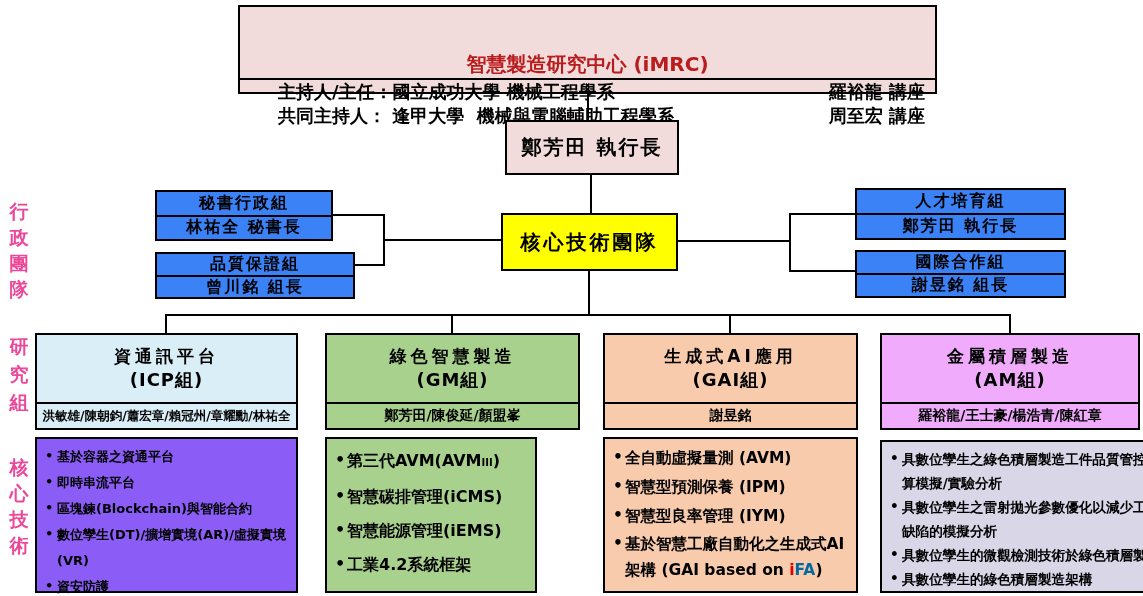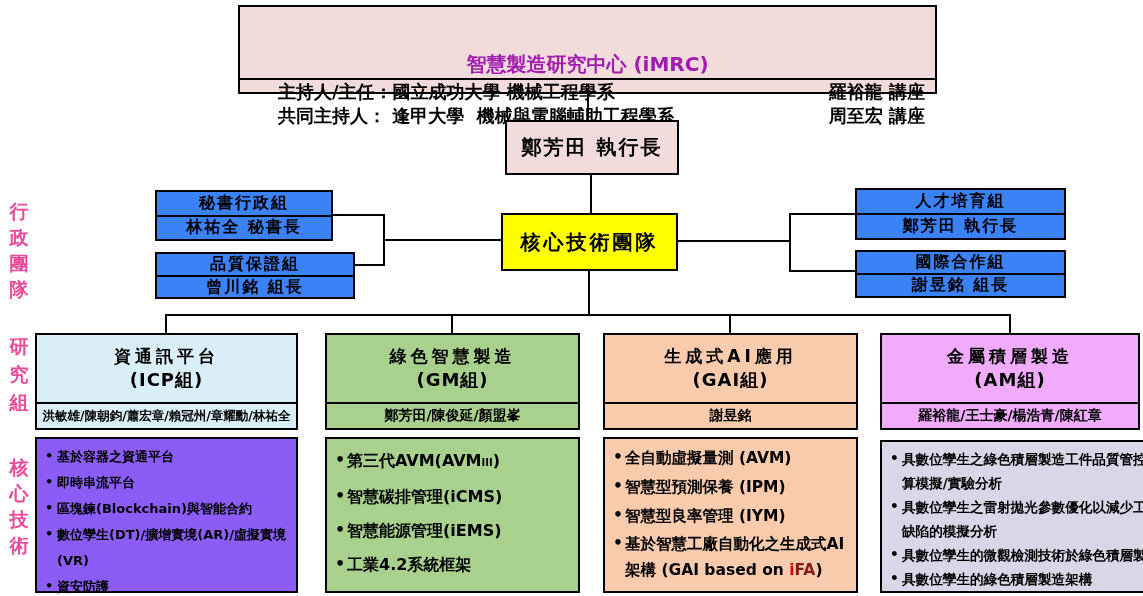--- a/index.html
+++ b/index.html
@@ -5,21 +5,21 @@
   html,body{margin:0;padding:0;background:#fff;}
   .canvas{
     position:relative;width:1143px;height:596px;background:#fff;overflow:hidden;
     font-family:"DejaVu Sans","Liberation Sans",sans-serif;color:#000;
   }
   .box{position:absolute;border:2px solid #000;box-sizing:border-box;background:#fff;}
   .line{position:absolute;background:#000;}
   
   .hdr{left:238px;top:5px;width:699px;height:89px;background:#F2DBDB;display:flex;flex-direction:column;}
   .hdr-title{height:29px;border-bottom:2px solid #000;display:flex;align-items:center;justify-content:center;
-    color:#a21caf;font-weight:bold;font-size:20px;margin-top:44px;}
+    color:#b91c1c;font-weight:bold;font-size:20px;margin-top:44px;}
   .hdr-line{flex:1;display:flex;align-items:center;justify-content:space-between;padding:0 10px;
     font-weight:bold;font-size:18px;white-space:pre;margin-left:28px;}
   
   .exec{left:505px;top:120px;width:174px;height:55px;background:#F2DBDB;display:flex;align-items:center;justify-content:center;font-weight:bold;font-size:20px;letter-spacing:2px;}
   .coreteam{left:501px;top:213px;width:177px;height:58px;background:#FFFF00;display:flex;align-items:center;justify-content:center;font-weight:bold;font-size:20px;letter-spacing:3px;}
   
   .pair{background:#3b82f6;display:flex;flex-direction:column;}
   .pair > div{flex:1;display:flex;align-items:center;justify-content:center;font-weight:bold;font-size:16px;letter-spacing:2px;}
   .pair > div:first-child{border-bottom:2px solid #000;}
   .pl1{left:155px;top:190px;width:178px;height:51px;}
@@ -38,26 +38,26 @@
   .g1{left:35px;top:333px;width:263px;height:97px;background:#D9EEF7;}
   .g2{left:325px;top:333px;width:255px;height:97px;background:#A9D18E;}
   .g3{left:603px;top:333px;width:255px;height:97px;background:#F8CBAD;}
   .g4{left:880px;top:333px;width:260px;height:97px;background:#f0abfc;}
   .g1 .g-members{font-size:12.5px;}
   
   .tech{padding:5px 4px 4px 6px;font-weight:bold;}
   .tech .li{position:relative;padding-left:14px;}
   .tech .li::before{content:"•";position:absolute;left:2px;top:-1px;}
   .b1{left:35px;top:437px;width:263px;height:156px;background:#8b5cf6;font-size:13px;line-height:26px;}
-  .b2{left:325px;top:437px;width:255px;height:156px;background:#A9D18E;font-size:16px;line-height:34px;}
+  .b2{left:325px;top:437px;width:212px;height:156px;background:#A9D18E;font-size:16px;line-height:34px;}
   .b3{left:603px;top:437px;width:255px;height:156px;background:#F8CBAD;font-size:15.5px;line-height:29px;}
   .b4{left:880px;top:440px;width:292px;height:153px;background:#D9D6E8;font-size:13.6px;line-height:24px;}
   .sub3{font-size:10px;vertical-align:baseline;}
   .ifa-i{color:#E00000;}
-  .ifa-fa{color:#7f1d1d;}
+  .ifa-fa{color:#0369a1;}
 </style>
 </head>
 <body>
 
 <div class="canvas">
 
   <div class="line" style="left:587px;top:94px;width:2px;height:26px;"></div>
   <div class="line" style="left:590px;top:175px;width:2px;height:38px;"></div>
 
   <div class="line" style="left:333px;top:214px;width:51px;height:2px;"></div>

